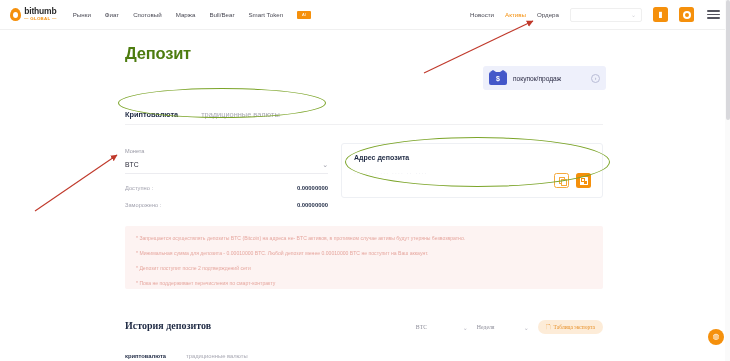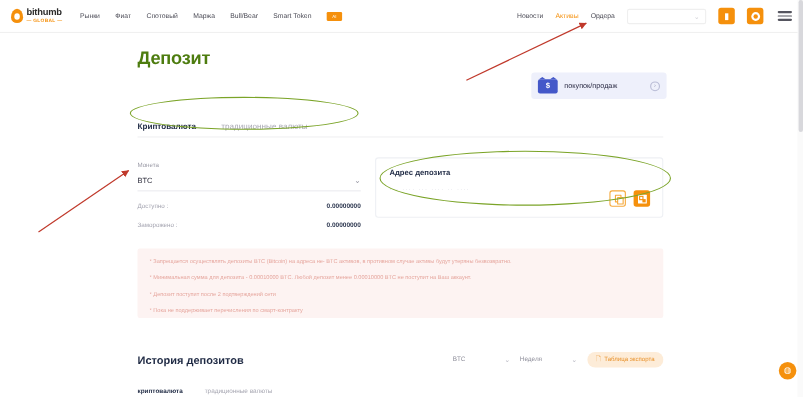--- a/index.html
+++ b/index.html
@@ -8,21 +8,21 @@
     background: #ffffff;
     font-family: "Liberation Sans", sans-serif;
     overflow: hidden;
   }
   .page { position: relative; width: 730px; height: 361px; background: #fff; }
 
   
   .header {
     position: absolute; top: 0; left: 0; right: 0; height: 30px;
     background: #ffffff; border-bottom: 1px solid #f0f0f0;
-    display: flex; align-items: center; padding: 0 10px;
+    display: flex; align-items: center; padding: 0 10px; text-align: center;
   }
   .logo { display: flex; align-items: center; gap: 3px; margin-right: 16px; }
   .logo-flame {
     width: 11px; height: 13px; background: #f5900c;
     border-radius: 50% 50% 50% 50% / 60% 60% 40% 40%;
     position: relative; flex: 0 0 auto;
   }
   .logo-flame::after {
     content: ""; position: absolute; left: 3px; top: 4px;
     width: 5px; height: 6px; background: #fff;
@@ -165,21 +165,21 @@
     background: #fdf3f2; border-radius: 2px; padding: 9px 11px;
   }
   .notice-line {
     font-size: 5.1px; color: #e6a79f; line-height: 1.25; margin-bottom: 8.5px;
     white-space: nowrap; overflow: hidden;
   }
   .notice-line:last-child { margin-bottom: 0; }
 
   
   .history { position: absolute; left: 0; top: 276px; width: 478px; }
-  .history-head { display: flex; align-items: flex-end; }
+  .history-head { display: flex; align-items: flex-start; font-family: Liberation Serif, serif; }
   .history-title { font-size: 10px; font-weight: bold; color: #1f2a44; }
   .history-filters { margin-left: auto; display: flex; align-items: center; gap: 9px; }
   .filter-select {
     width: 52px; display: flex; align-items: center; font-size: 5.8px; color: #8e8e9a;
     cursor: pointer;
   }
   .filter-select .chev { margin-left: auto; color: #b6b6c0; font-size: 6px; }
   .export-btn {
     height: 14px; background: #fdecd8; border-radius: 7px; color: #e8912a;
     font-size: 5.5px; display: flex; align-items: center; gap: 3px;

